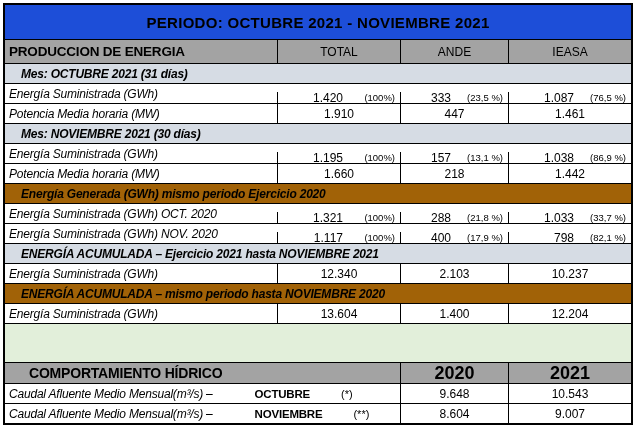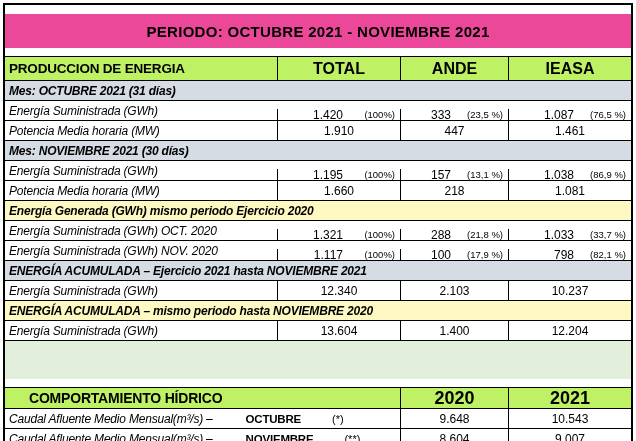--- a/index.html
+++ b/index.html
@@ -32,43 +32,43 @@
     overflow:hidden; white-space:nowrap;
   }
   .cell + .cell{border-left:1px solid #000;}
   
   .r-title{height:34px;}
   .r-head{height:24px;}
   .r{height:20px;}
   .r-green{height:39px;}
   .r-bhead{height:21px;}
   
-  .title-band{background:#ec4899; justify-content:center;margin-top:9px;}
+  .title-band{background:#1d4ed8; justify-content:center;}
   .title-band .t{font-size:15px; font-weight:bold; letter-spacing:.3px;}
   
-  .head-band{background:#bef264;margin-top:8px;}
+  .head-band{background:#a3a3a3;}
   .head-label{font-size:13.5px; font-weight:bold; padding-left:4px; letter-spacing:-0.2px;}
-  .head-col{font-size:16px; font-weight:bold; justify-content:center;}
-  
-  .sec{font-size:12px; font-weight:bold; font-style:italic; padding-left:4px; letter-spacing:-0.2px;}
+  .head-col{font-size:12px; font-weight:normal; justify-content:center;}
+  
+  .sec{font-size:12px; font-weight:bold; font-style:italic; padding-left:16px; letter-spacing:-0.2px;}
   .sec-blue{background:#d6dce4;}
-  .sec-peach{background:#fef9c3;}
+  .sec-peach{background:#a16207;}
   
   .lbl{font-size:12px; font-style:italic; padding-left:4px; letter-spacing:-0.2px;}
   .num{font-size:12px;}
   .num .v{flex:1; text-align:right;}
   .num.withpct{padding-right:5px;margin-top:8px;}
   .num.withpct .p{width:52px; text-align:right; font-size:9.5px;}
   .num.center .v{text-align:center;}
   
   .green{background:#e2efda;}
   
   .hydro-label-cell{padding-left:4px; font-size:12px;gap:28px;}
   .hydro-label-cell .it{font-style:italic; letter-spacing:-0.2px;}
-  .hydro-label-cell .month{font-weight:bold; font-size:11.5px; margin-left:5px; letter-spacing:-0.2px;}
+  .hydro-label-cell .month{font-weight:bold; font-size:11.5px; margin-left:14px; letter-spacing:-0.2px;}
   .hydro-label-cell .note{font-size:11px; margin-left:3px;}
   .year-col{font-size:18px; font-weight:bold; justify-content:center;}
   .hnum{font-size:12px; justify-content:center;}
 </style>
 </head>
 <body>
 
 <div class="sheet">
 
   <div class="row row-full r-title title-band">
@@ -137,21 +137,21 @@
 
   <div class="row r">
     <div class="cell lbl">Potencia Media horaria (MW)</div>
     <div class="cell num center">
       <span class="v">1.660</span>
     </div>
     <div class="cell num center">
       <span class="v">218</span>
     </div>
     <div class="cell num center">
-      <span class="v">1.081</span>
+      <span class="v">1.442</span>
     </div>
   </div>
 
   <div class="row row-full r sec-peach">
     <div class="cell sec">Energía Generada (GWh) mismo periodo Ejercicio 2020</div>
   </div>
 
   <div class="row r">
     <div class="cell lbl">Energía Suministrada (GWh) OCT. 2020</div>
     <div class="cell num withpct">
@@ -168,21 +168,21 @@
     </div>
   </div>
 
   <div class="row r">
     <div class="cell lbl">Energía Suministrada (GWh) NOV. 2020</div>
     <div class="cell num withpct">
       <span class="v">1.117</span>
       <span class="p">(100%)</span>
     </div>
     <div class="cell num withpct">
-      <span class="v">100</span>
+      <span class="v">400</span>
       <span class="p">(17,9 %)</span>
     </div>
     <div class="cell num withpct">
       <span class="v">798</span>
       <span class="p">(82,1 %)</span>
     </div>
   </div>
 
   <div class="row row-full r sec-blue">
     <div class="cell sec">ENERGÍA ACUMULADA – Ejercicio 2021 hasta NOVIEMBRE 2021</div>

